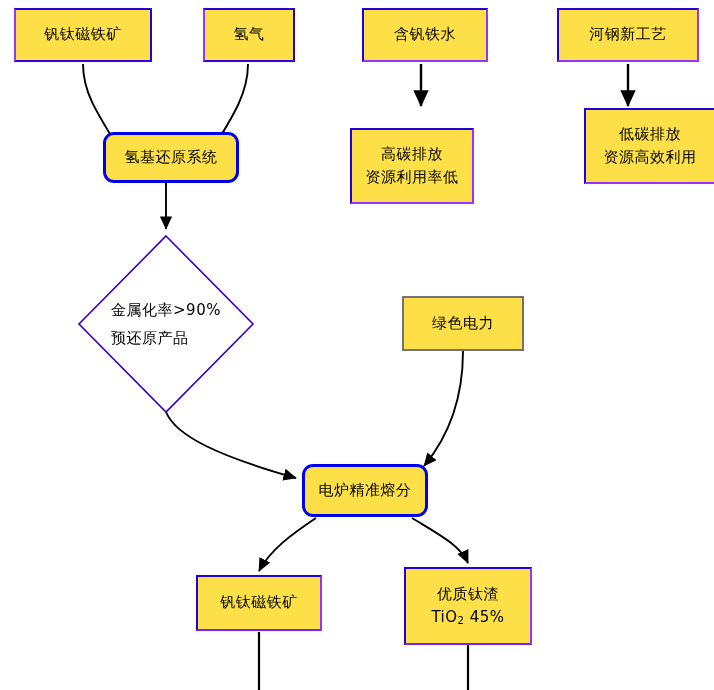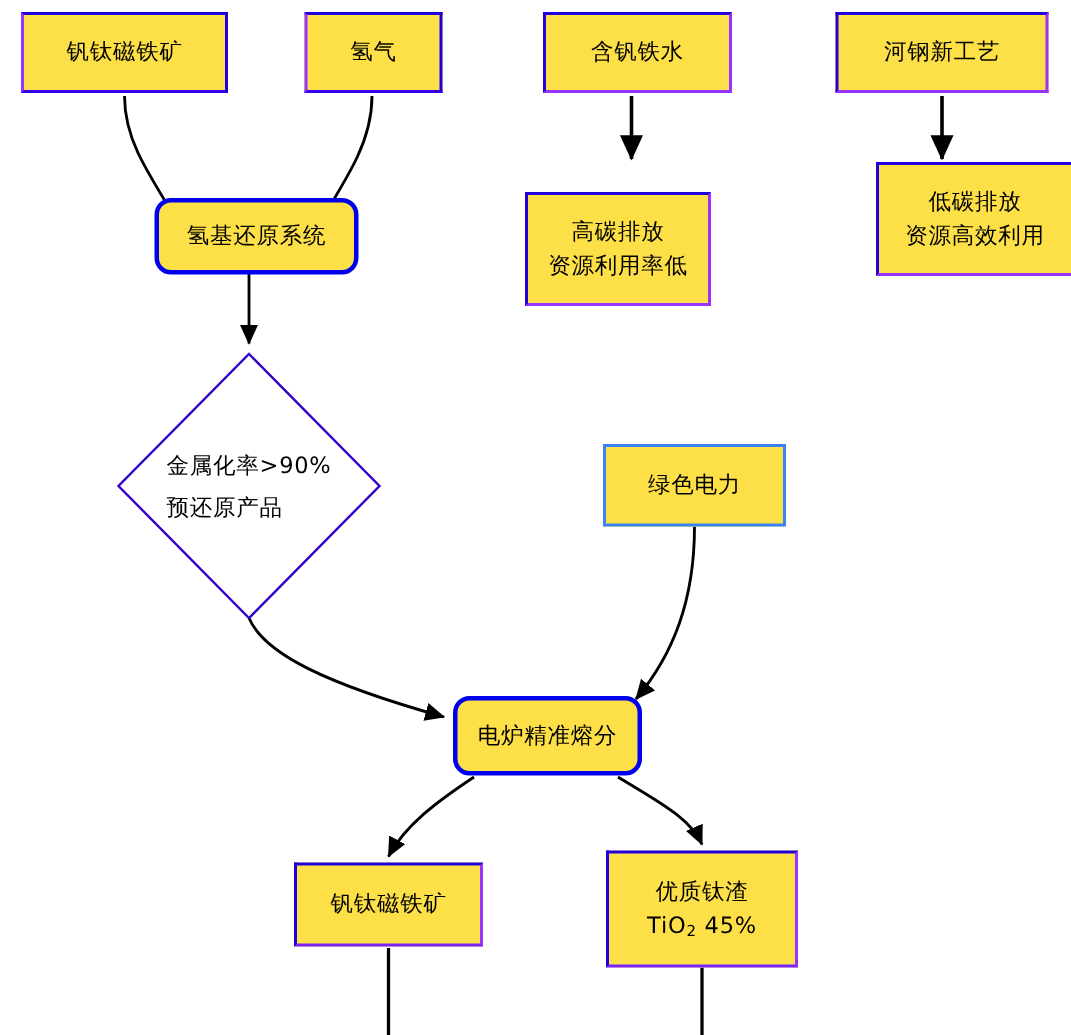--- a/index.html
+++ b/index.html
@@ -48,21 +48,21 @@
     border-left: 2px solid #9933ff;
     border-bottom: 2px solid #3300ee;
   }
   .rect-bp {
     border-top: 2px solid #2200dd;
     border-left: 2px solid #2200dd;
     border-right: 2px solid #9933ff;
     border-bottom: 2px solid #7722ff;
   }
   .rect-purple {
-    border: 2px solid #3b82f6;
+    border: 2px solid #737373;
     text-align: center;
   }
   .rect-purple-top-blue {
     border-top: 2px solid #2200dd;
     border-left: 2px solid #2200dd;
     border-right: 2px solid #9933ff;
     border-bottom: 2px solid #9933ff;
   }
   .rounded {
     border: 3px solid #0000ee;

